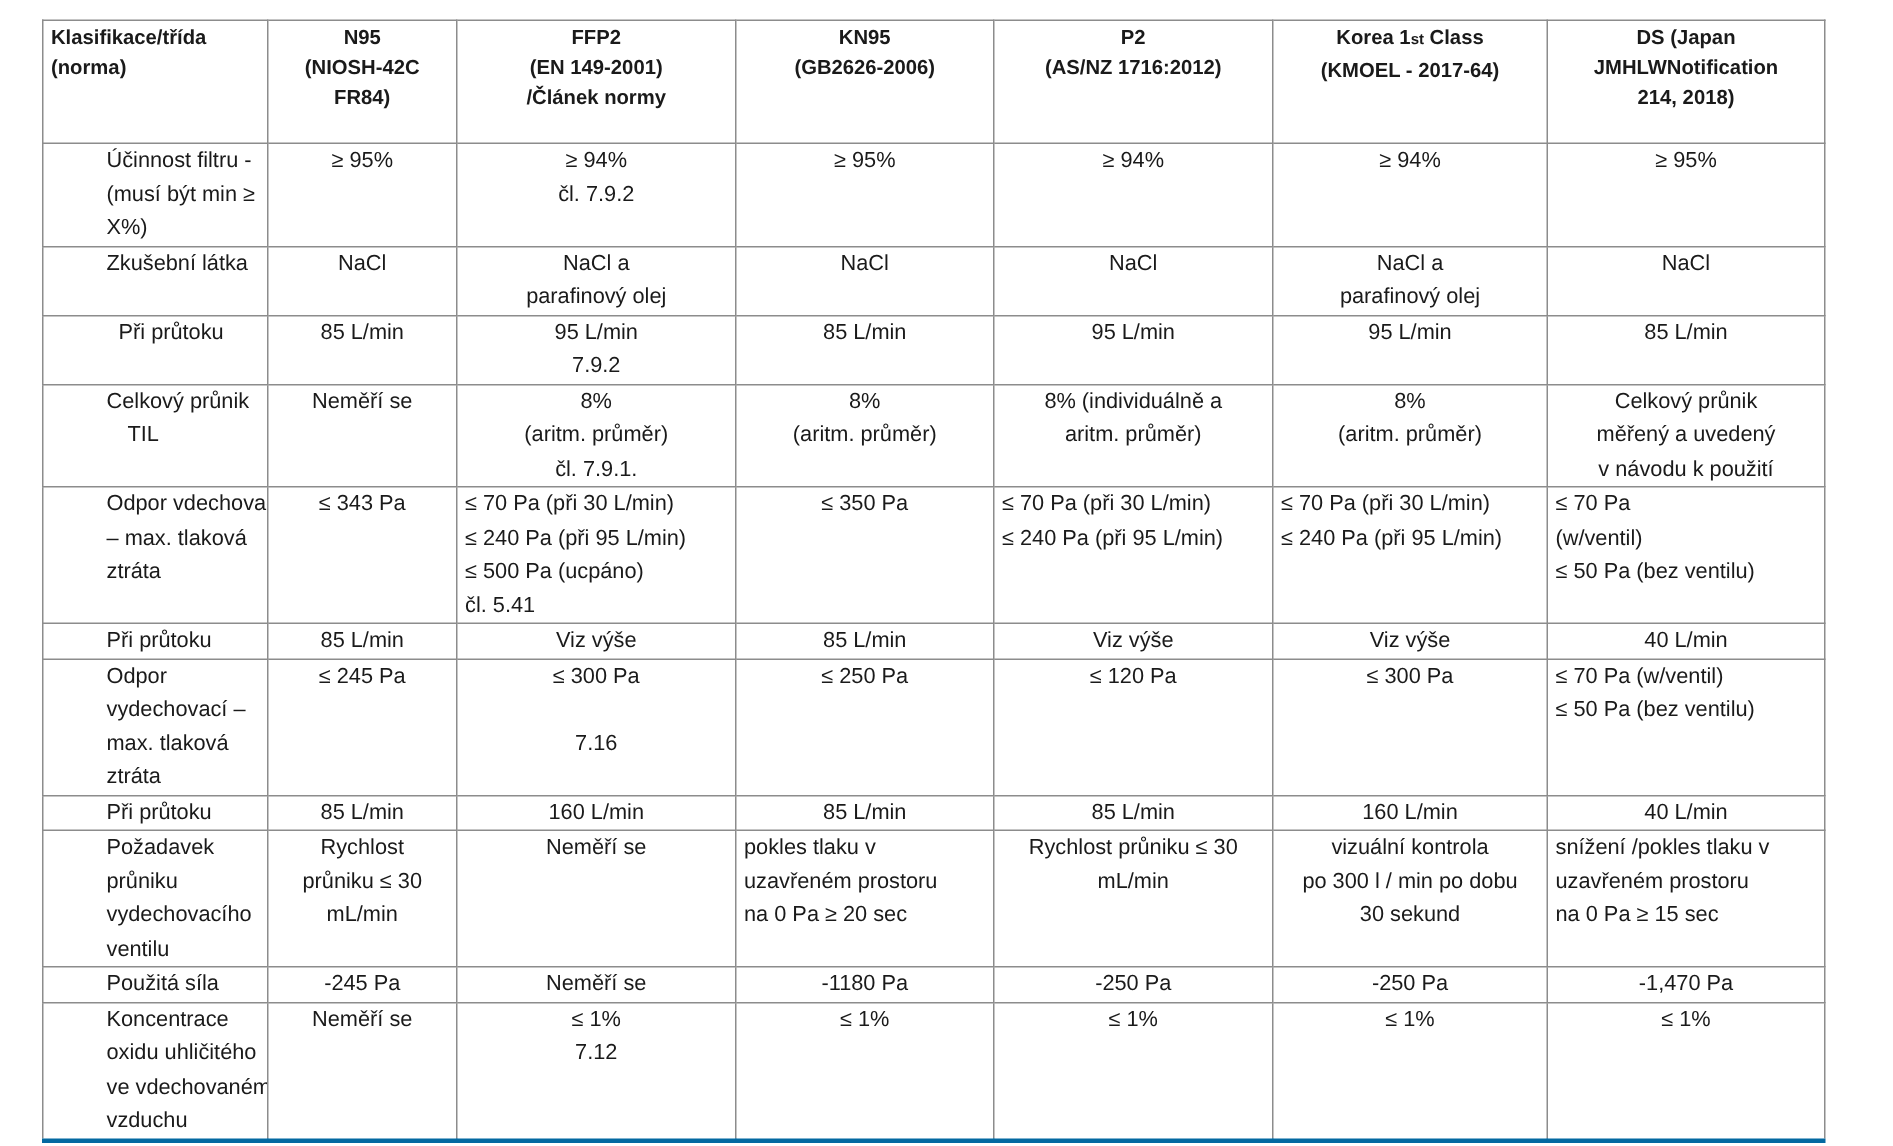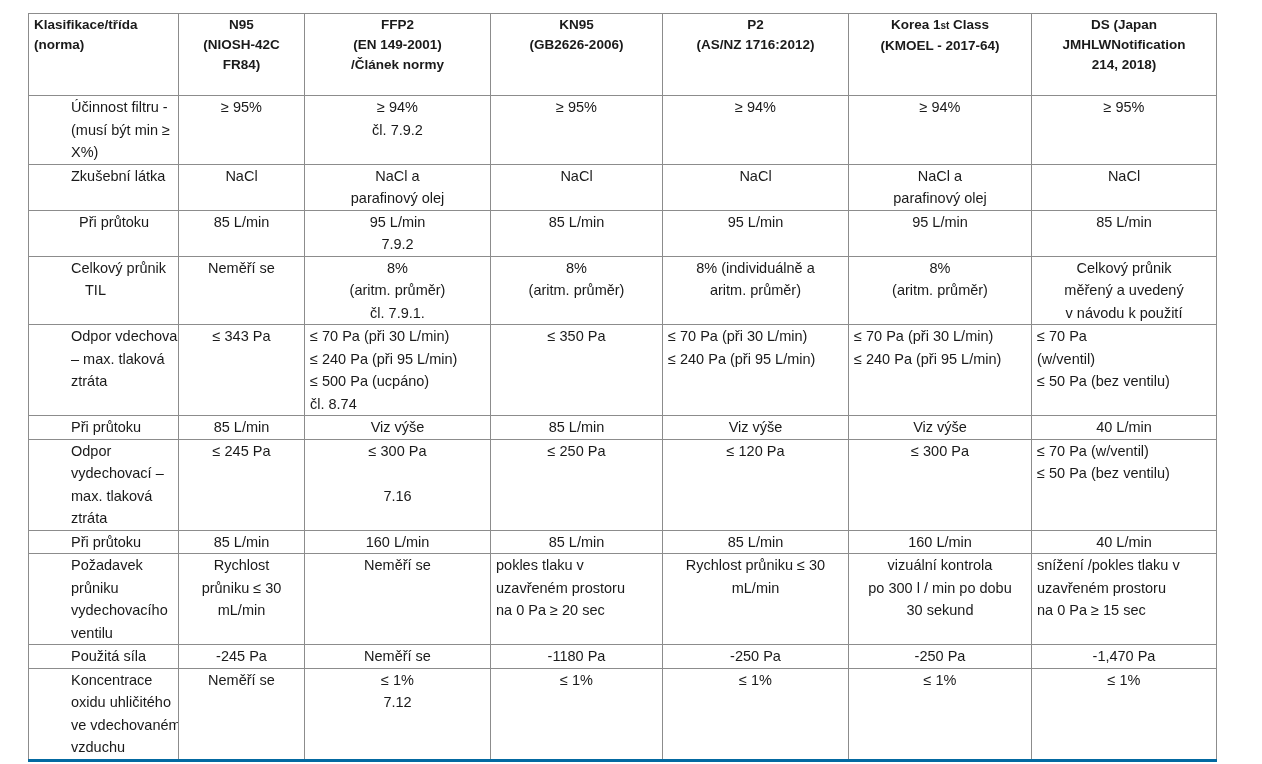--- a/index.html
+++ b/index.html
@@ -195,21 +195,21 @@
           <span class="line">– max. tlaková</span>
           <span class="line">ztráta</span>
         </td>
         <td class="c">
           <span class="line">≤ 343 Pa</span>
         </td>
         <td class="l">
           <span class="line">≤ 70 Pa (při 30 L/min)</span>
           <span class="line">≤ 240 Pa (při 95 L/min)</span>
           <span class="line">≤ 500 Pa (ucpáno)</span>
-          <span class="line">čl. 8.74</span>
+          <span class="line">čl. 5.41</span>
         </td>
         <td class="c">
           <span class="line">≤ 350 Pa</span>
         </td>
         <td class="l">
           <span class="line">≤ 70 Pa (při 30 L/min)</span>
           <span class="line">≤ 240 Pa (při 95 L/min)</span>
         </td>
         <td class="l">
           <span class="line">≤ 70 Pa (při 30 L/min)</span>

